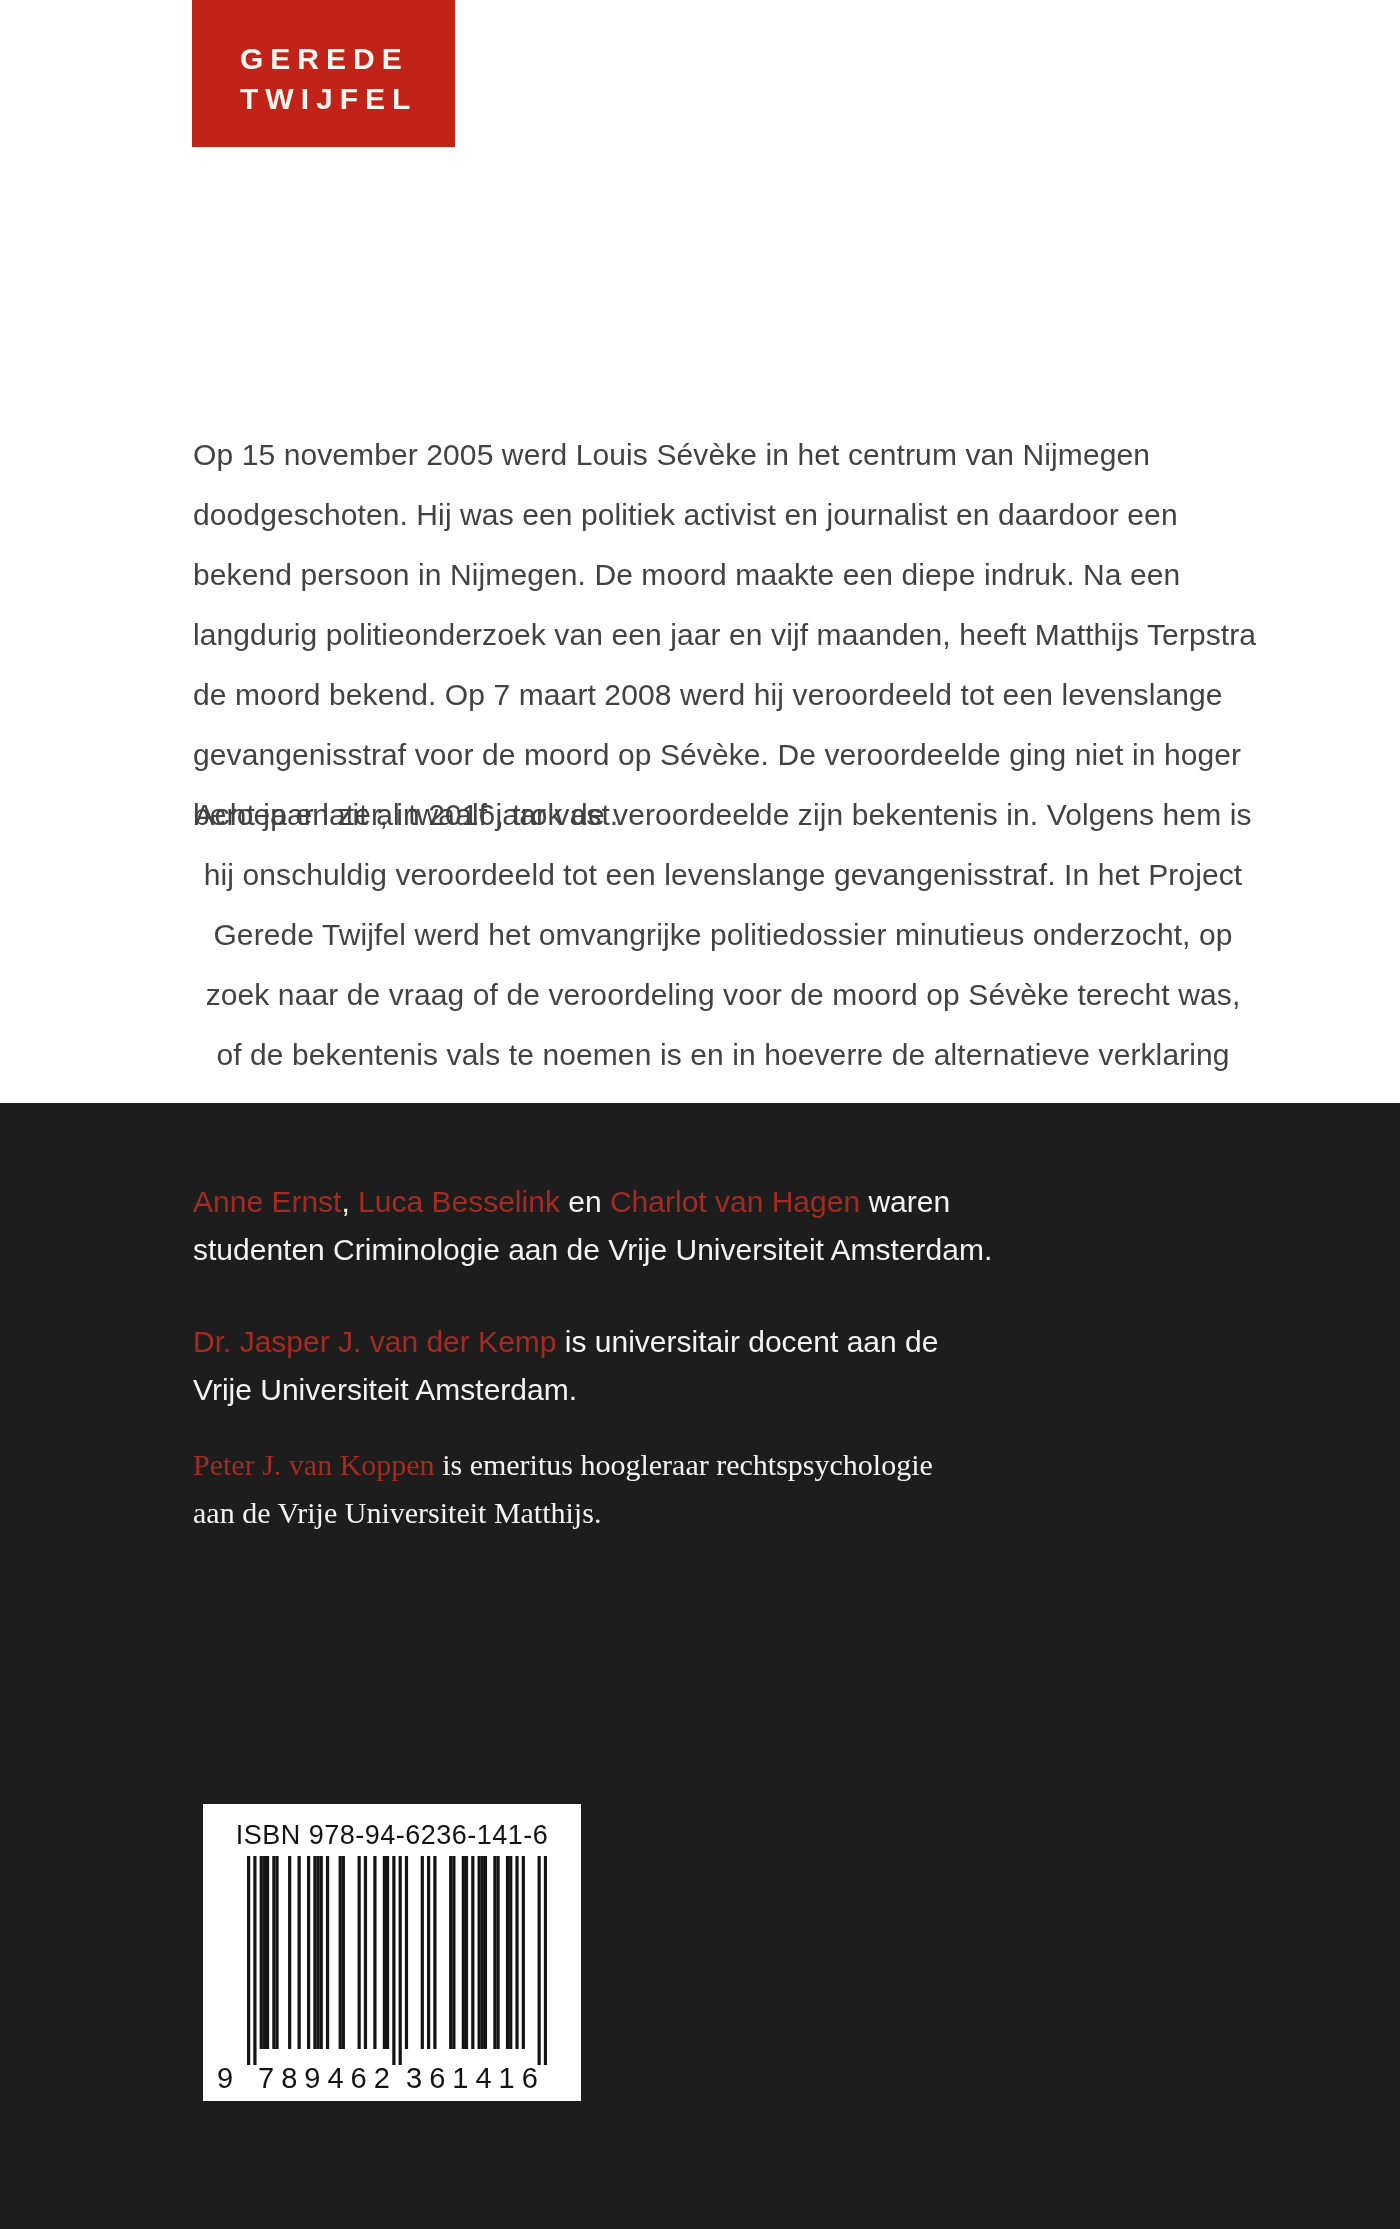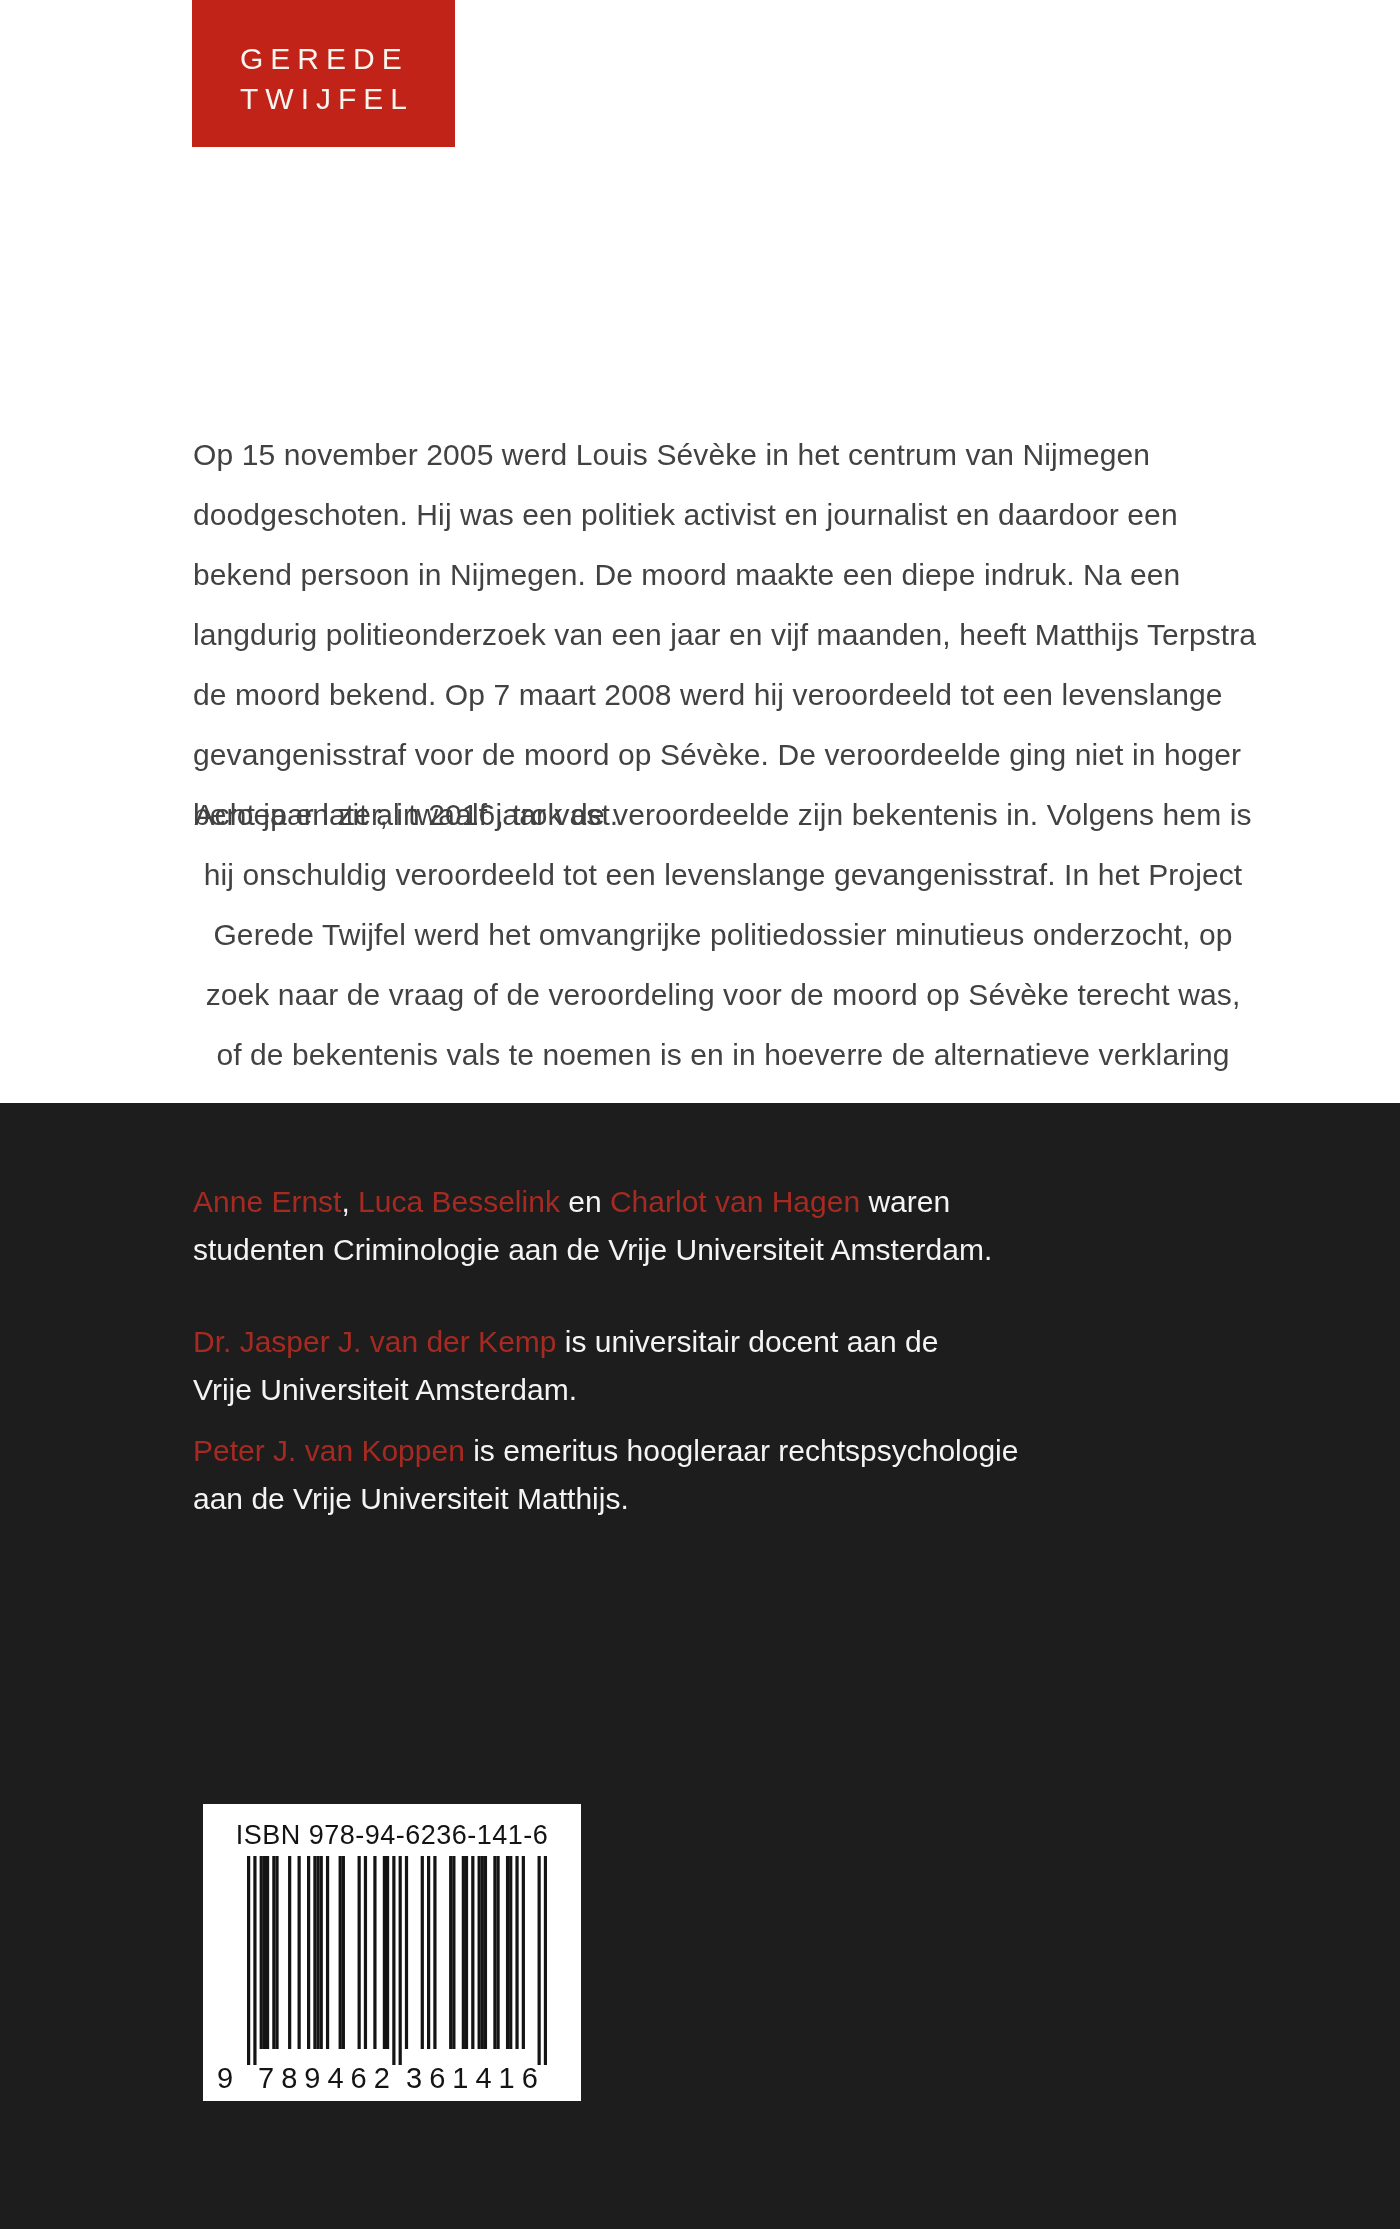--- a/index.html
+++ b/index.html
@@ -9,21 +9,21 @@
     font-family:"Liberation Sans","DejaVu Sans",sans-serif;
   }
   
   .logo-box{
     position:absolute;left:192px;top:0;width:263px;height:147px;
     background:#c22318;box-sizing:border-box;
     padding:39px 0 0 48px;
   }
   .logo-line{
     display:block;color:#f9f5ef;font-size:30px;line-height:40px;
-    letter-spacing:7px;font-weight:400;white-space:pre;
+    letter-spacing:7px;font-weight:700;white-space:pre;
   }
   
   .synopsis{
     position:absolute;left:193px;width:1060px;
     color:#424242;font-size:30px;line-height:60px;
     white-space:pre;letter-spacing:0.1px;
   }
   .synopsis.p1{top:425px;}
   .synopsis.p2{top:785px;text-align:center;}
   
@@ -31,21 +31,21 @@
     position:absolute;left:0;top:1103px;width:1400px;height:1126px;
     background:#1e1d1d;
   }
   .author-par{
     position:absolute;left:193px;width:1100px;
     color:#f4f4f4;font-size:30px;line-height:48px;white-space:pre;
   }
   .author-par .name{color:#a52a21;}
   .author-par.a1{top:75px;}
   .author-par.a2{top:215px;}
-  .author-par.a3{top:324px;}
+  .author-par.a3{top:338px;font-family:Liberation Serif, serif;}
   
   .barcode-panel{
     position:absolute;left:191px;top:701px;width:378px;height:297px;
     background:#ffffff;
     margin-left:12px;
   }
   .isbn-label{
     position:absolute;left:0;top:16px;width:100%;
     text-align:center;color:#131313;font-size:27px;letter-spacing:0.5px;
     white-space:pre;

